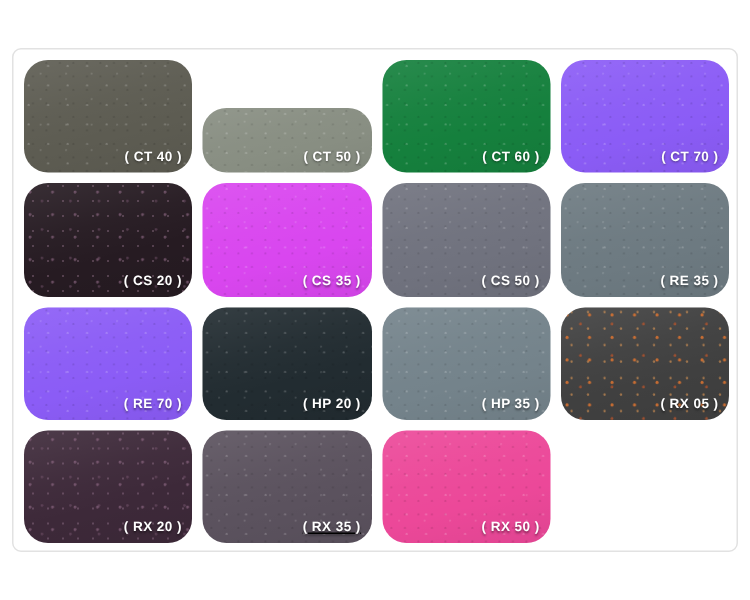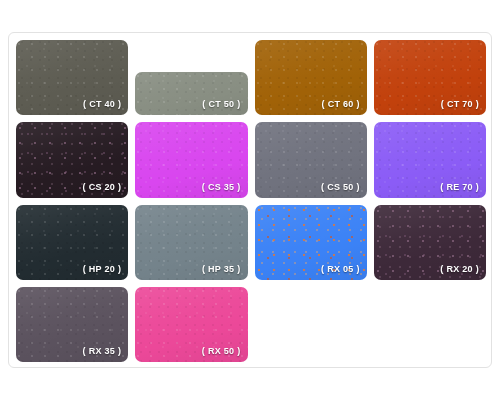--- a/index.html
+++ b/index.html
@@ -32,21 +32,21 @@
     height: 322px;
     display: grid;
     grid-template-columns: repeat(4, 1fr);
     grid-template-rows: repeat(4, 1fr);
     column-gap: 7px;
     row-gap: 7px;
   }
 
   .swatch {
     position: relative;
-    border-radius: 7px;
+    border-radius: 16px;
     overflow: hidden;
     display: flex;
     align-items: flex-end;
     justify-content: flex-end;
   }
 
   
   .swatch::before {
     content: "";
     position: absolute;
@@ -113,50 +113,53 @@
 <body>
 
 <div id="palette-card">
   <div id="swatch-grid">
       <div class="swatch" data-speckle="fine" style="background: rgb(93, 92, 82);">
         <span class="swatch-label" style="color: rgb(255, 255, 255);">( CT 40 )</span>
       </div>
       <div class="swatch" data-speckle="fine" style="background: rgb(136, 142, 130); margin-top: 32px;">
         <span class="swatch-label" style="color: rgb(255, 255, 255);">( CT 50 )</span>
       </div>
-      <div class="swatch" data-speckle="fine" style="background: #a16207;">
+      <div class="swatch" data-speckle="fine" style="background: #15803d;">
         <span class="swatch-label" style="color: rgb(255, 255, 255);">( CT 60 )</span>
       </div>
-      <div class="swatch" data-speckle="fine" style="background: #c2410c;">
+      <div class="swatch" data-speckle="fine" style="background: #8b5cf6;">
         <span class="swatch-label" style="color: rgb(255, 255, 255);">( CT 70 )</span>
       </div>
       <div class="swatch" data-speckle="plum" style="background: rgb(38, 27, 34);">
         <span class="swatch-label" style="color: rgb(255, 255, 255);">( CS 20 )</span>
       </div>
       <div class="swatch" data-speckle="fine" style="background: #d946ef;">
         <span class="swatch-label" style="color: rgb(255, 255, 255);">( CS 35 )</span>
       </div>
       <div class="swatch" data-speckle="fine" style="background: rgb(112, 114, 126);">
         <span class="swatch-label" style="color: rgb(255, 255, 255);">( CS 50 )</span>
       </div>
+      <div class="swatch" data-speckle="fine" style="background: rgb(109, 122, 129);">
+        <span class="swatch-label" style="color: rgb(255, 255, 255);">( RE 35 )</span>
+      </div>
       <div class="swatch" data-speckle="fine" style="background: #8b5cf6;">
         <span class="swatch-label" style="color: rgb(255, 255, 255);">( RE 70 )</span>
       </div>
       <div class="swatch" data-speckle="fine" style="background: rgb(34, 44, 49);">
         <span class="swatch-label" style="color: rgb(255, 255, 255);">( HP 20 )</span>
       </div>
       <div class="swatch" data-speckle="fine" style="background: rgb(116, 131, 139); text-align: right;">
         <span class="swatch-label" style="color: rgb(255, 255, 255);">( HP 35 )</span>
       </div>
-      <div class="swatch" data-speckle="metallic" style="background: #3b82f6;">
+      <div class="swatch" data-speckle="metallic" style="background: #404040;">
         <span class="swatch-label" style="color: rgb(255, 255, 255);">( RX 05 )</span>
       </div>
       <div class="swatch" data-speckle="plum" style="background: rgb(61, 41, 57);">
         <span class="swatch-label" style="color: rgb(255, 255, 255);">( RX 20 )</span>
       </div>
-      <div class="swatch" data-speckle="fine" style="background: rgb(91, 82, 94);">
+      <div class="swatch" data-speckle="fine" style="background: rgb(91, 82, 94); text-decoration: underline;">
         <span class="swatch-label" style="color: rgb(255, 255, 255);">( RX 35 )</span>
       </div>
       <div class="swatch" data-speckle="fine" style="background: #ec4899;">
         <span class="swatch-label" style="color: rgb(255, 255, 255);">( RX 50 )</span>
       </div>
     </div>
 </div>
 
 </body></html>

